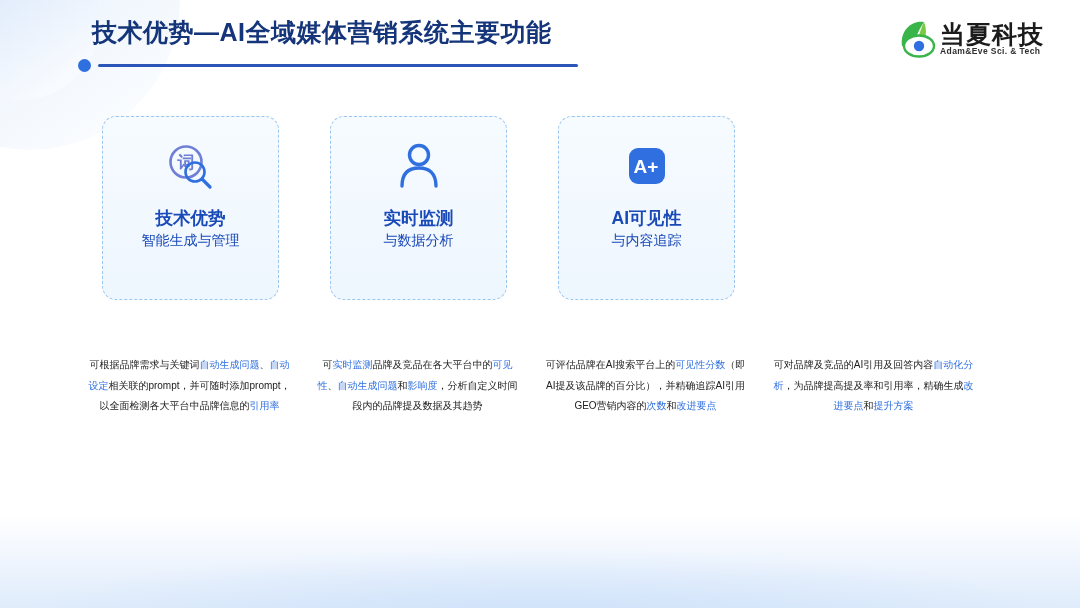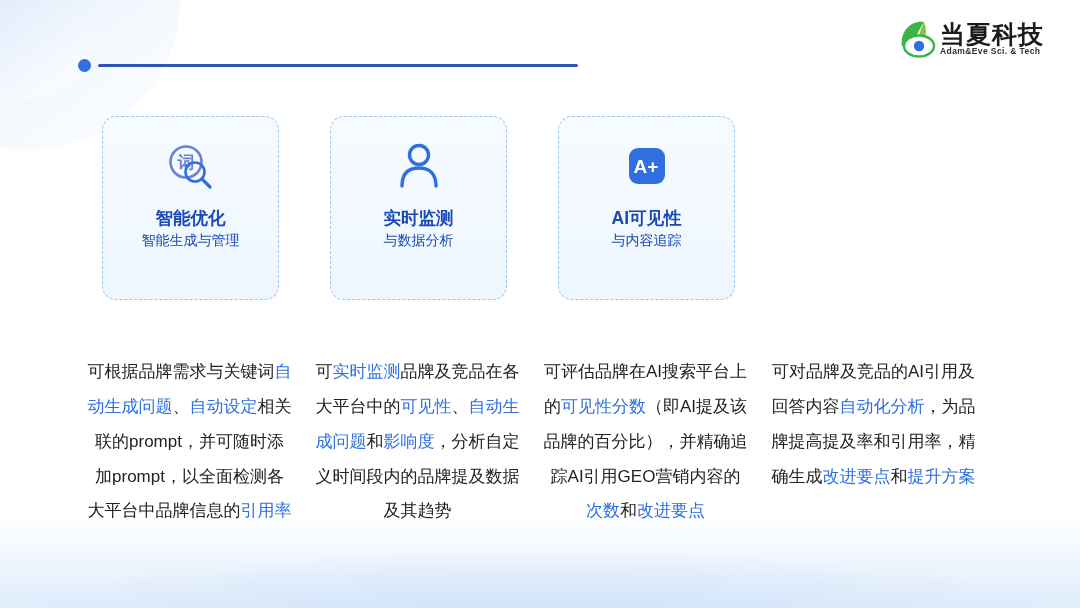--- a/index.html
+++ b/index.html
@@ -66,36 +66,37 @@
     display:flex;flex-direction:column;align-items:center;
   }
   .card-icon{margin-top:24px;height:50px;display:flex;align-items:center;justify-content:center;}
   .card-l1{margin-top:16px;font-size:17.5px;font-weight:bold;color:#1a49b8;line-height:1.35;}
   .card-l2{font-size:14px;font-weight:normal;color:#1a49b8;line-height:1.35;}
 
   
   .descs{position:absolute;left:0;top:355px;width:1080px;z-index:3;}
   .desc{
     position:absolute;top:0;width:205px;
-    font-size:17px;line-height:2.05;color:#222;text-align:center;
+    font-size:10px;line-height:2.05;color:#222;text-align:center;
   }
   .hl{color:#2f6fe0;}
 
   
   svg{display:block;}
 </style>
 </head>
 <body>
 
 <div class="bg-corner"></div>
 <div class="bg-corner2"></div>
 <div class="bg-bottom"></div>
 <div class="bg-bottom-wave"></div>
 
 <div class="header">
+  <div class="title">技术优势—AI全域媒体营销系统主要功能</div>
   <div class="title-dot"></div>
   <div class="title-rule"></div>
 
   <div class="logo">
     <div class="logo-mark">
       <svg width="46" height="46" viewBox="0 0 46 46">
         <path d="M8 30 C6 14 18 4 30 6 C26 12 24 16 22 22 C20 28 16 32 8 30 Z" fill="#39b54a"></path>
         <path d="M30 6 C34 16 32 28 22 30 C24 24 26 14 30 6 Z" fill="#7ac943"></path>
         <ellipse cx="25" cy="30" rx="15" ry="10.5" fill="#ffffff" stroke="#39b54a" stroke-width="2.4"></ellipse>
         <circle cx="25" cy="30" r="5.2" fill="#2f6fe0"></circle>
@@ -112,21 +113,21 @@
 
   <div class="card" style="left:102px">
     <div class="card-icon">
       <svg width="54" height="50" viewBox="0 0 54 50">
         <circle cx="22" cy="21" r="15.5" fill="none" stroke="#6f7fd6" stroke-width="2.6"></circle>
         <text x="22" y="27" text-anchor="middle" font-size="17" font-family="Liberation Sans, sans-serif" fill="#6f7fd6" font-weight="bold">词</text>
         <circle cx="31" cy="31" r="9.5" fill="none" stroke="#2f6fe0" stroke-width="2.6"></circle>
         <line x1="38" y1="38" x2="46" y2="46" stroke="#2f6fe0" stroke-width="3.2" stroke-linecap="round"></line>
       </svg>
     </div>
-    <div class="card-l1">智能优化</div>
+    <div class="card-l1">技术优势</div>
     <div class="card-l2">智能生成与管理</div>
   </div>
 
   <div class="card" style="left:330px">
     <div class="card-icon">
       <svg width="46" height="50" viewBox="0 0 46 50">
         <circle cx="23" cy="14" r="9.5" fill="none" stroke="#2f6fe0" stroke-width="3.4"></circle>
         <path d="M6 45 C6 32 13 27 23 27 C33 27 40 32 40 45" fill="none" stroke="#2f6fe0" stroke-width="3.4" stroke-linecap="round"></path>
       </svg>
     </div>

